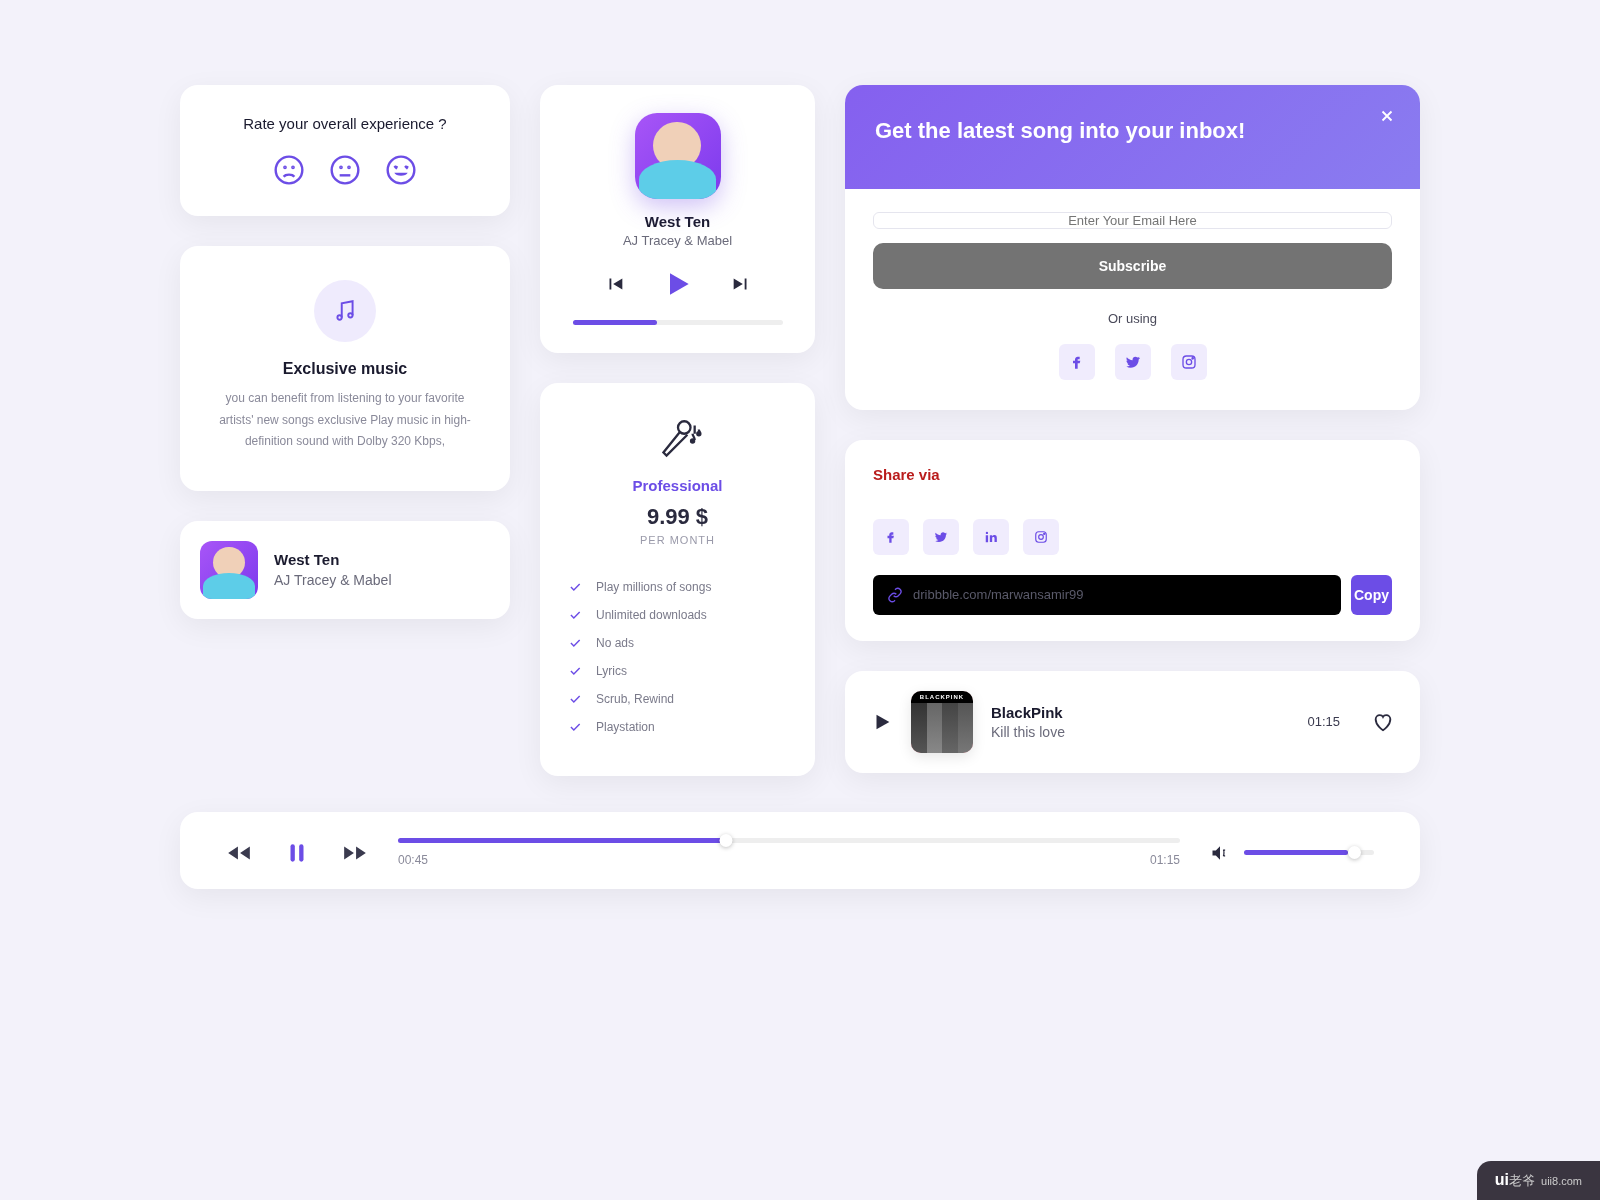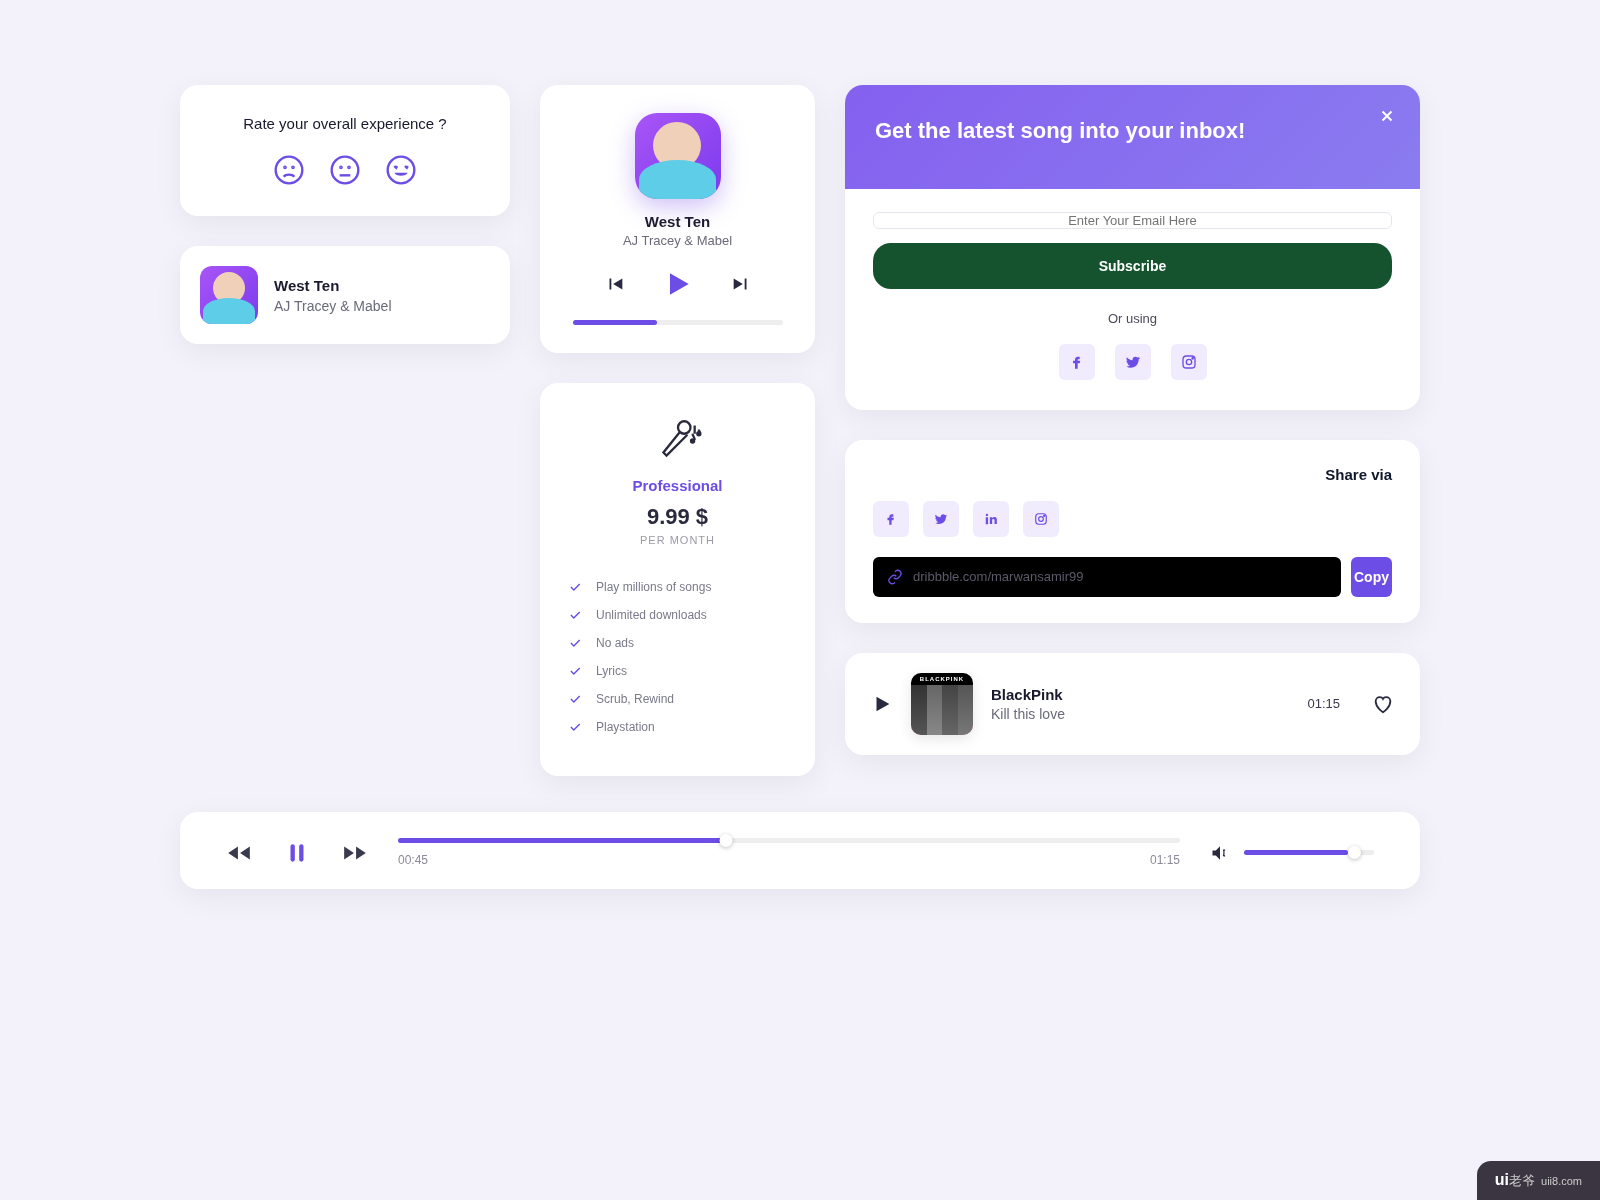--- a/index.html
+++ b/index.html
@@ -46,28 +46,28 @@
 .pricing .per { text-align: center; font-size: 11px; color: #9a9aaa; letter-spacing: 1px; margin-bottom: 34px; }
 .feat { display: flex; align-items: center; gap: 14px; margin-bottom: 14px; font-size: 12px; color: #7a7a8a; }
 
 
 .subscribe { overflow: hidden; }
 .sub-head { background: linear-gradient(135deg,#8560ef,#8a7cf0); padding: 30px 30px 42px; position: relative; }
 .sub-head h2 { color: #fff; font-size: 22px; font-weight: 800; line-height: 1.45; }
 .close { position: absolute; top: 22px; right: 24px; color: #fff; cursor: pointer; }
 .sub-body { padding: 22px 28px 30px; text-align: center; }
 .email { width: 100%; border: 1px solid #e5e5ee; border-radius: 6px; text-align: center; font-size: 13px; color: #8a8a9a; margin-bottom: 14px; }
-.sub-btn { width: 100%; padding: 15px; background: #14532d; color: #fff; border: none; border-radius: 18px; font-size: 14px; font-weight: 600; cursor: pointer; margin-bottom: 22px; }
+.sub-btn { width: 100%; padding: 15px; background: #737373; color: #fff; border: none; border-radius: 10px; font-size: 14px; font-weight: 600; cursor: pointer; margin-bottom: 22px; }
 .or { font-size: 13px; color: #4a4a5a; margin-bottom: 18px; }
 .socials { display: flex; justify-content: center; gap: 20px; }
 .soc { width: 36px; height: 36px; background: #f0ecfd; border-radius: 6px; display: flex; align-items: center; justify-content: center; cursor: pointer; }
 
 
 .share { padding: 26px 28px; }
-.share h3 { font-size: 15px; font-weight: 700; color: #0f172a; margin-bottom: 18px; text-align: right; }
+.share h3 { font-size: 15px; font-weight: 700; color: #b91c1c; margin-bottom: 36px; }
 .share .socials { justify-content: flex-start; gap: 14px; margin-bottom: 20px; }
 .link-row { display: flex; gap: 10px; }
 .link-box { flex: 1; background: #000000; border-radius: 6px; padding: 12px 14px; display: flex; align-items: center; gap: 10px; font-size: 13px; color: #5a5a6a; }
 .copy-btn { background: #6c4de6; color: #fff; border: none; border-radius: 6px; padding: 12px 3px; font-size: 14px; font-weight: 600; cursor: pointer; }
 
 
 .track { padding: 20px 26px; display: flex; align-items: center; gap: 18px; }
 .track .play-s { width: 22px; cursor: pointer; }
 .track .art2 { width: 62px; height: 62px; border-radius: 10px; background: linear-gradient(180deg,#ffd6d6,#f093a0); position: relative; overflow: hidden; box-shadow: 0 4px 14px rgba(0,0,0,0.1); display:flex; flex-direction:column; }
 .art2 .label { background:#000; color:#fff; font-size:6px; font-weight:700; letter-spacing:1px; text-align:center; padding:3px 0; }
@@ -125,20 +125,31 @@
             </svg></div>
         <div class="face"><svg viewBox="0 0 24 24">
               <circle cx="12" cy="12" r="10"></circle>
               <path d="M7 9l2 2 M8 11l1-2"></path>
               <path d="M15 9l2 2 M16 11l1-2"></path>
               <path d="M7 14c1 3 9 3 10 0" fill="#6c4de6" stroke="none"></path>
             </svg></div>
       </div>
     </div>
 
+    <div class="card exclusive">
+      <div class="ex-icon">
+          <svg width="26" height="26" viewBox="0 0 24 24" fill="none" stroke="#6c4de6" stroke-width="1.8">
+            <path d="M9 18V5l10-2v13"></path>
+            <circle cx="7" cy="18" r="2"></circle>
+            <circle cx="17" cy="16" r="2"></circle>
+          </svg>
+        </div>
+      <h3>Exclusive music</h3>
+      <p>you can benefit from listening to your favorite artists' new songs exclusive Play music in high-definition sound with Dolby 320 Kbps,</p>
+    </div>
 
     <div class="card mini">
       <div class="art">
           <div class="person"></div>
         </div>
       <div class="txt">
         <h4>West Ten</h4>
         <p>AJ Tracey &amp; Mabel</p>
       </div>
     </div>

